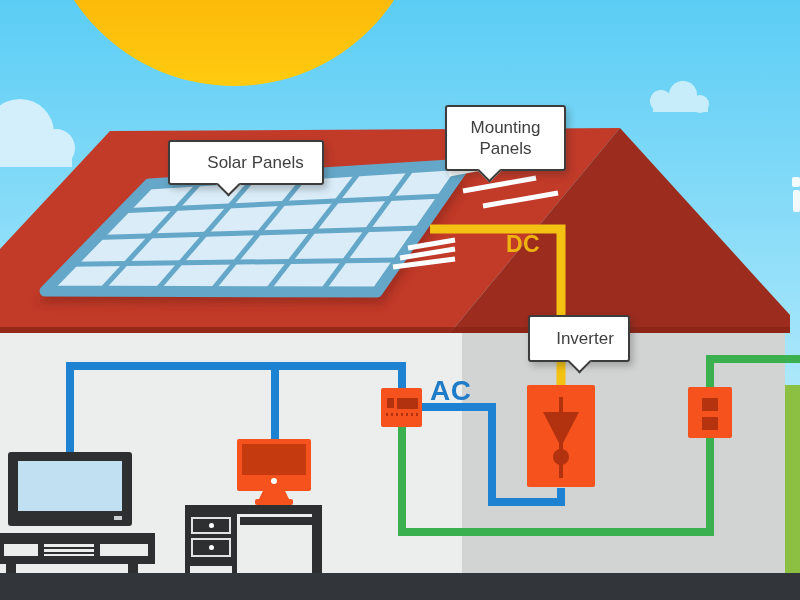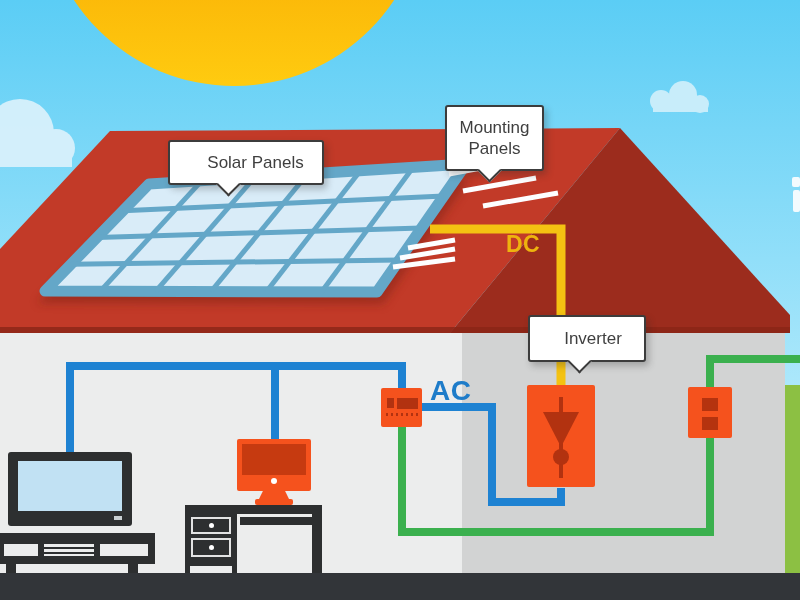--- a/index.html
+++ b/index.html
@@ -16,23 +16,23 @@
     text-align:center;font-size:17px;color:#3f3f3f;line-height:21px;
     box-shadow:3px 4px 7px rgba(40,40,40,.28);box-sizing:border-box;
   }
   .bubble .tail{
     position:absolute;width:15px;height:15px;background:#fff;
     border-right:2px solid #3c3c3c;border-bottom:2px solid #3c3c3c;
     transform:rotate(45deg);bottom:-10px;
   }
   .bubble.solar{left:168px;top:140px;width:156px;height:45px;padding-left:19px;}
   .bubble.solar .tail{left:50px;}
-  .bubble.mounting{left:445px;top:105px;width:99px;height:66px;}
+  .bubble.mounting{left:445px;top:105px;width:121px;height:66px;}
   .bubble.mounting .tail{left:34px;}
-  .bubble.inverter{left:528px;top:315px;width:118px;height:47px;padding-left:12px;}
+  .bubble.inverter{left:528px;top:315px;width:102px;height:47px;padding-left:12px;}
   .bubble.inverter .tail{left:41px;}
   
   .wire-label{position:absolute;z-index:3;font-weight:800;letter-spacing:.5px;}
   .wire-label.dc{left:506px;top:231px;font-size:23px;color:#eeb30e;}
   .wire-label.ac{left:430px;top:375px;font-size:28px;color:#1e7cc9;}
   
   .device{position:absolute;z-index:2;background:#f5521d;border-radius:2px;}
   .meter{left:381px;top:388px;width:41px;height:39px;}
   .meter .sq{position:absolute;left:6px;top:10px;width:7px;height:10px;background:#b23210;}
   .meter .bar{position:absolute;left:16px;top:10px;width:21px;height:11px;background:#b23210;}

